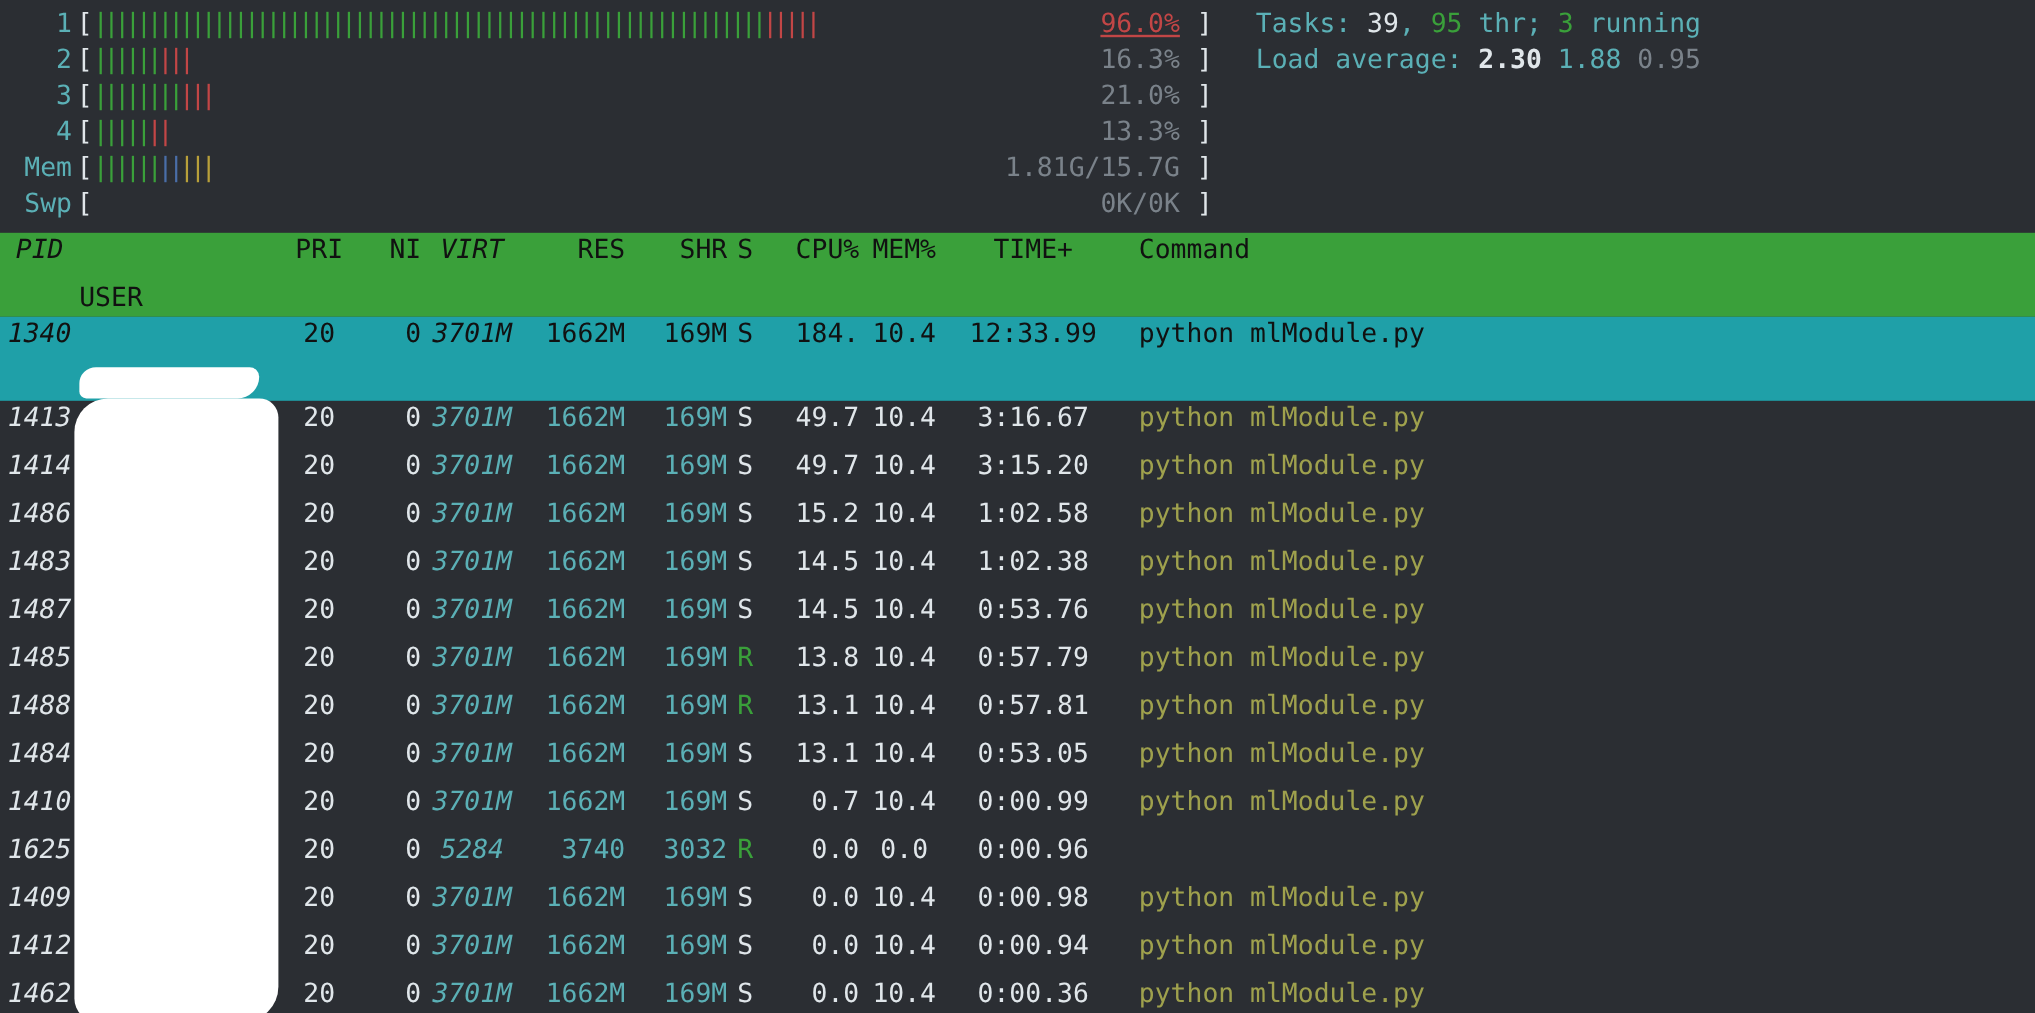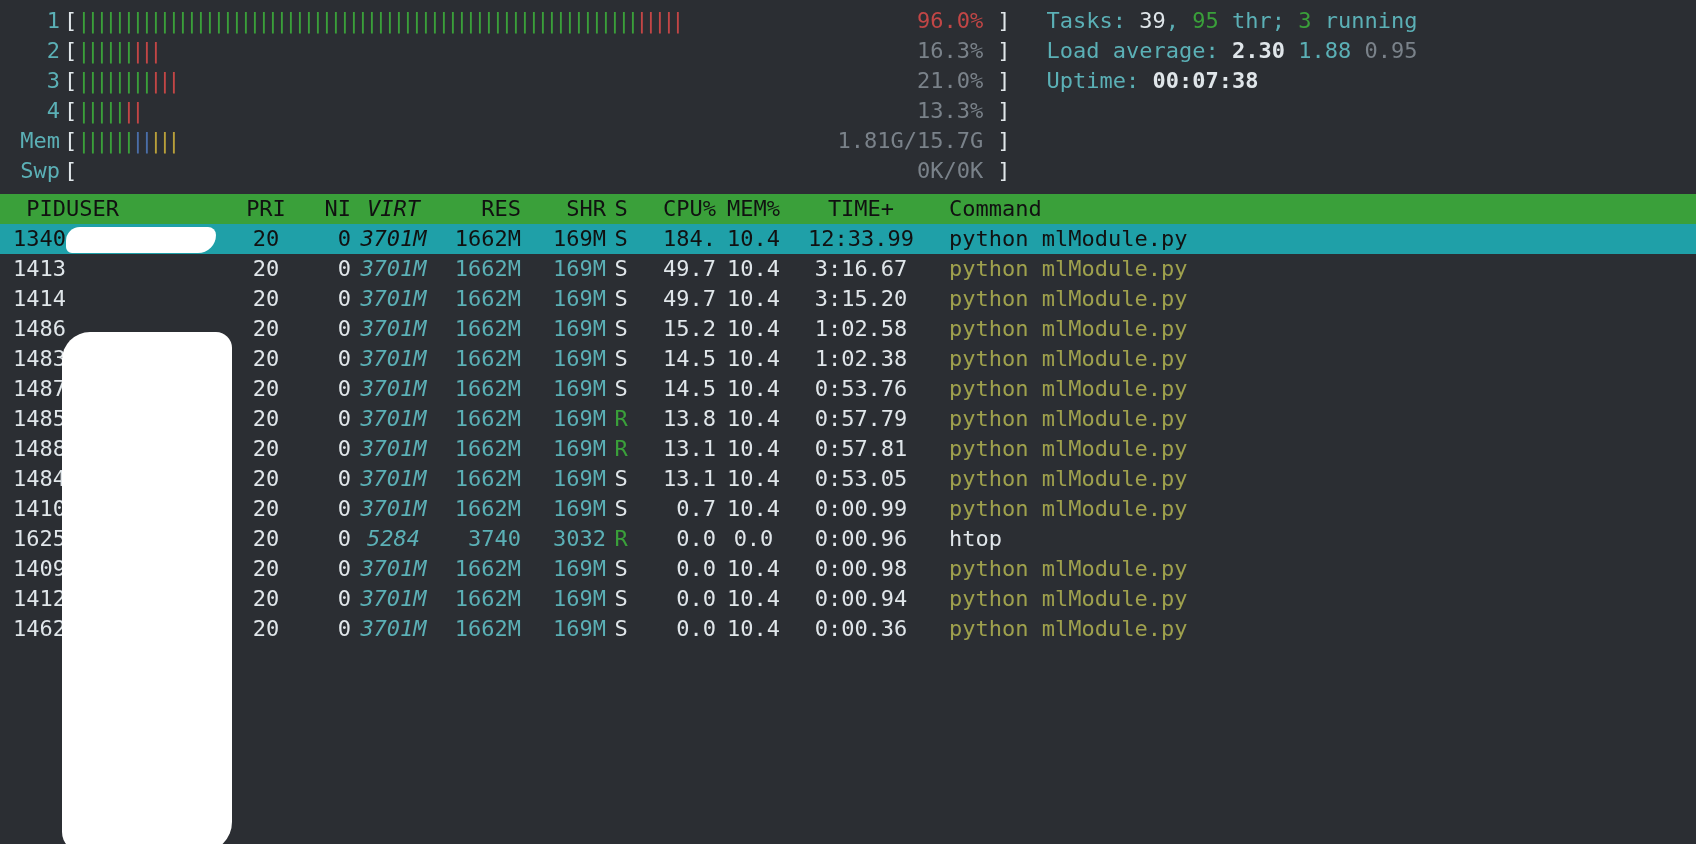--- a/index.html
+++ b/index.html
@@ -30,33 +30,33 @@
   .mbar .tick.b{color:#4a6ea8;}
   .mbar .tick.y{color:#b8a03a;}
   .mbar .val{position:absolute;right:14px;color:#7a828a;}
   .mbar .valr{position:absolute;right:14px;}
   .side{margin-left:36px;}
   .hdr{background:#3aa03a;color:#111;display:flex;width:1696px;}
   .row{display:flex;width:1696px;}
   .row.sel{background:#1fa0a8;color:#111;}
   .row.sel span{color:#111 !important;}
   span.c{display:inline-block;overflow:hidden;}
-  .c.pid {width:66px;text-align:right;}
-  .c.user{width:165px;}
+  .c.pid {width:66px;text-align:center;font-style:italic;}
+  .c.user{width:165px;margin-top:40px;}
   .c.pri {width:70px;text-align:center;}
   .c.ni  {width:50px;text-align:right;}
   .c.virt{width:85px;text-align:center;font-style:italic;}
   .c.res {width:85px;text-align:right;}
   .c.shr {width:85px;text-align:right;}
   .c.s   {width:30px;text-align:center;}
   .c.cpu {width:80px;text-align:right;}
   .c.mem {width:75px;text-align:center;}
   .c.time{width:140px;text-align:center;}
   .c.cmd {padding-left:18px;flex:1;}
-  .red-txt{color:#c24646;}
+  .red-txt{color:#c24646;text-decoration:underline;}
   .user-blob{display:inline-block;width:150px;height:26px;background:#fff;border-radius:14px 8px 18px 6px;vertical-align:middle;}
   .user-blob.big{height:520px;width:170px;border-radius:28px 16px 30px 20px;position:absolute;top:332px;left:62px;z-index:5;}
 </style>
 </head>
 <body>
 
 <div class="top" style="display:flex;">
   <div id="meters-left">
       <div class="mrow">
        <span class="mlabel cyan">1</span>
@@ -229,24 +229,20 @@
       <span class="green">95</span>
       <span class="cyan"> </span><span class="cyan">thr;</span>
       <span class="cyan"> </span><span class="green">3</span>
       <span class="cyan"> </span><span class="cyan">running</span>
     </div>
     <div>
       <span class="cyan">Load average:</span>
       <span> </span><span class="white" style="font-weight:bold">2.30</span>
       <span> </span><span class="cyan">1.88</span>
       <span> </span><span class="dim">0.95</span>
-    </div>
-    <div>
-      <span class="cyan">Uptime:</span>
-      <span> </span><span class="white" style="font-weight:bold">00:07:38</span>
     </div>
   </div>
 </div>
 
 <div class="hdr">
   <span class="c pid">PID</span>
     <span> </span>
   <span class="c user">USER</span>
   <span class="c pri">PRI</span>
   <span class="c ni">NI</span>
@@ -417,21 +413,20 @@
      <span class="c user"></span>
      <span class="c pri white">20</span>
      <span class="c ni white">0</span>
      <span class="c virt cyan">5284</span>
      <span class="c res cyan">3740</span>
      <span class="c shr cyan">3032</span>
      <span class="c s green">R</span>
      <span class="c cpu white">0.0</span>
      <span class="c mem white">0.0</span>
      <span class="c time white">0:00.96</span>
-     <span class="c cmd white">htop</span>
    </div>
     <div class="row">
      <span class="c pid white">1409</span>
       <span> </span>
      <span class="c user"></span>
      <span class="c pri white">20</span>
      <span class="c ni white">0</span>
      <span class="c virt cyan">3701M</span>
      <span class="c res cyan">1662M</span>
      <span class="c shr cyan">169M</span>

